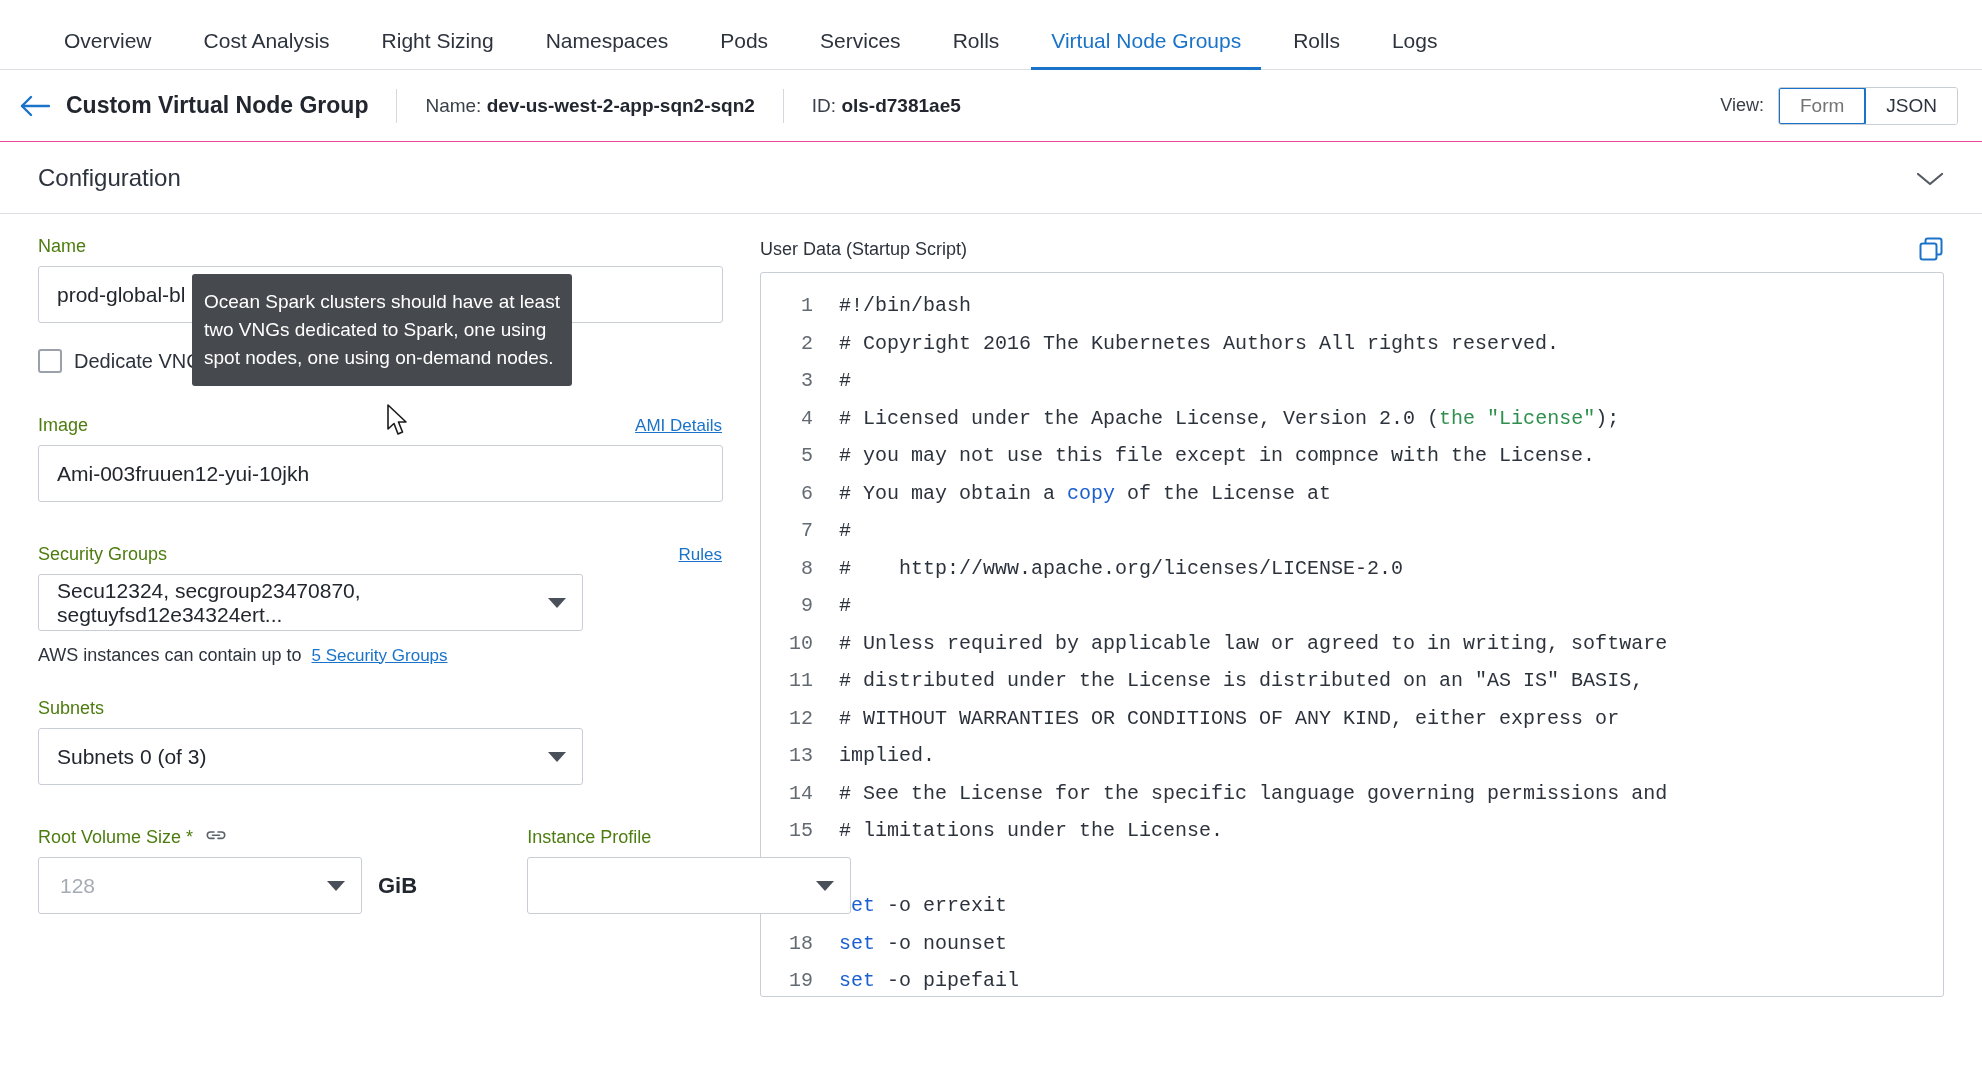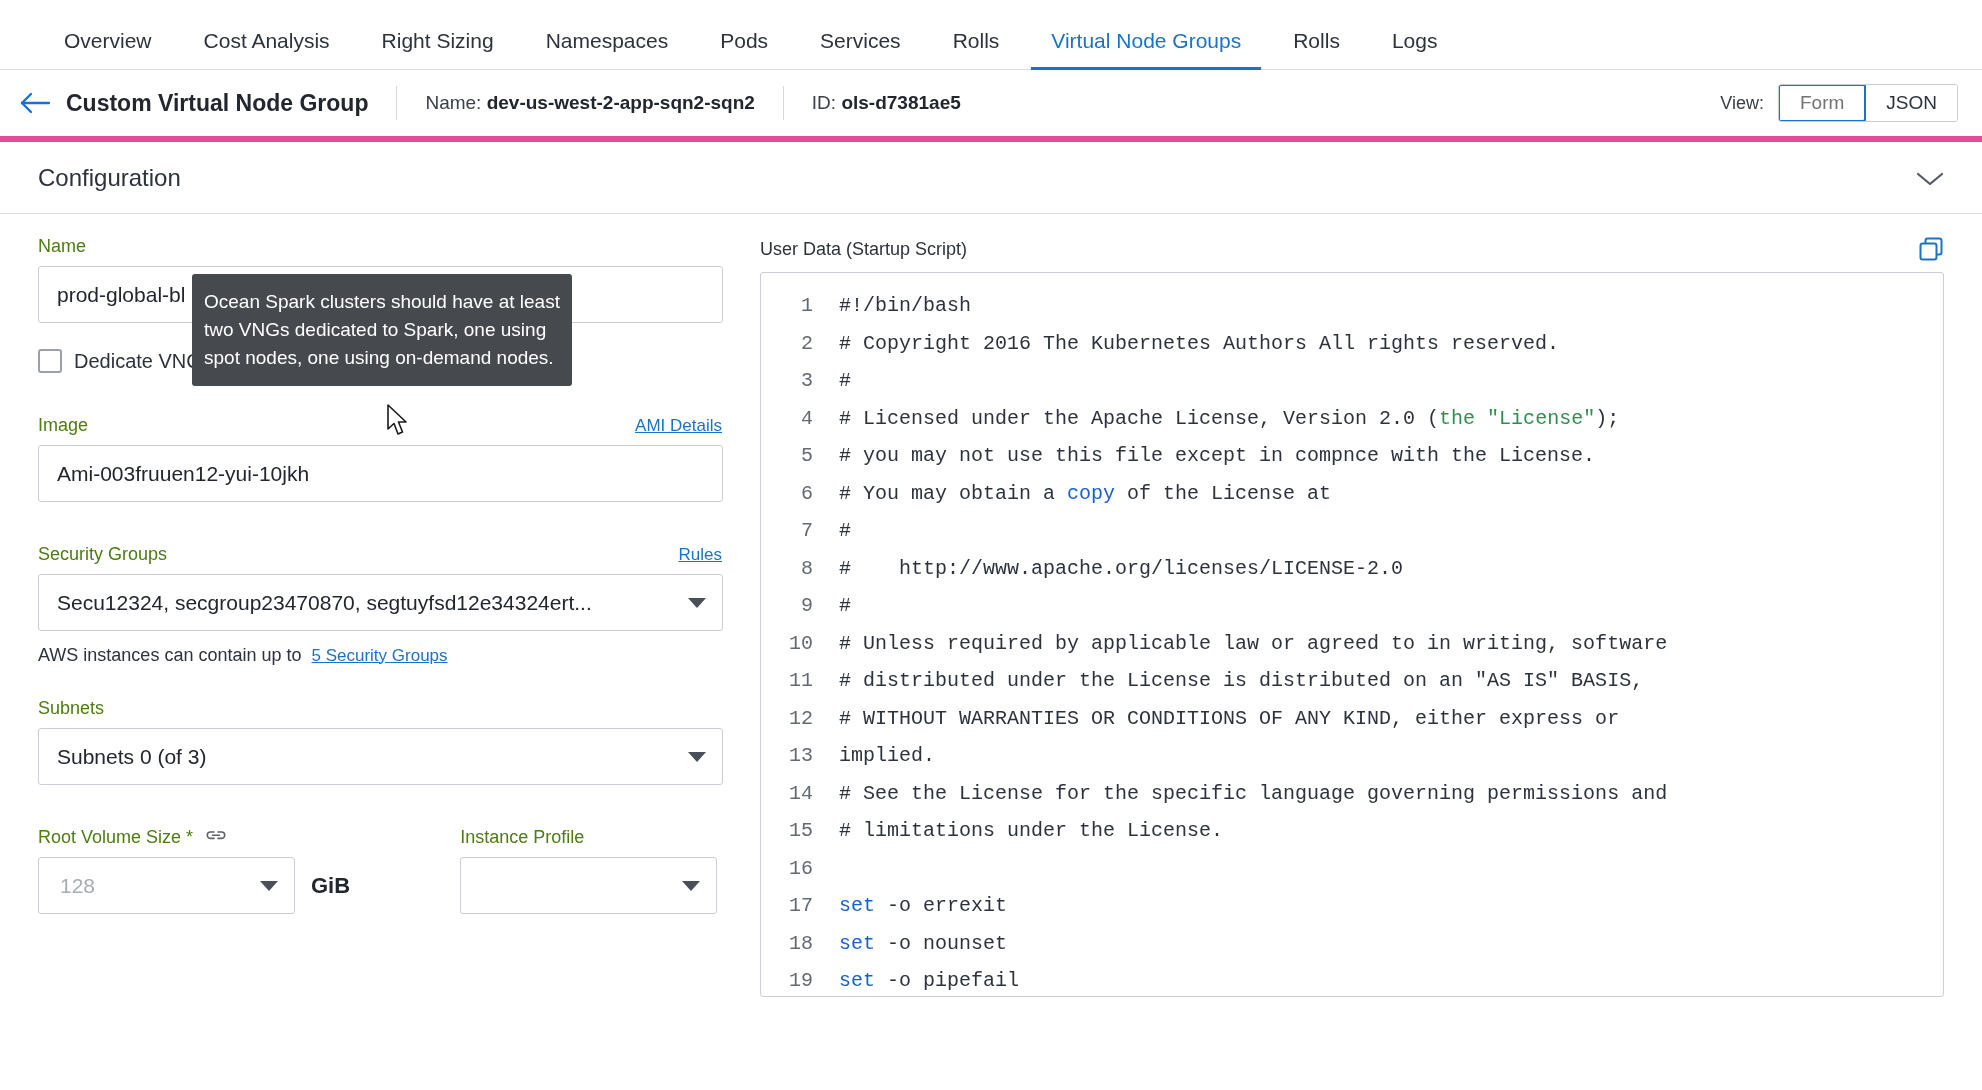--- a/index.html
+++ b/index.html
@@ -39,21 +39,21 @@
     height: 3px;
     background: #1a73c8;
   }
 
   
   .header {
     display: flex;
     align-items: center;
     height: 72px;
     padding: 0 24px 0 18px;
-    border-bottom: 6px solid #ec4899;
+    border-bottom: 1px solid #ec4899;
   }
   .back-arrow {
     width: 34px; height: 34px;
     display: flex; align-items: center; justify-content: center;
     color: #1a73c8;
     font-size: 30px;
     cursor: pointer;
     margin-right: 14px;
   }
   .page-title {
@@ -153,21 +153,21 @@
     border: 1px solid #c9ced6;
     border-radius: 3px;
     display: flex;
     align-items: center;
     padding: 0 18px;
     font-size: 21px;
     color: #22272f;
     background: #fff;
   }
   .select {
-    width: 685px;
+    width: 545px;
     height: 57px;
     border: 1px solid #c9ced6;
     border-radius: 3px;
     display: flex;
     align-items: center;
     padding: 0 16px 0 18px;
     font-size: 21px;
     color: #22272f;
     background: #fff;
     cursor: pointer;
@@ -235,21 +235,21 @@
     left: 386px;
     top: 168px;
     z-index: 50;
   }
 
   .two-col {
     display: flex;
     gap: 110px;
   }
   .col-narrow .input,
-  .col-narrow .select { width: 257px; padding-left: 21px; }
+  .col-narrow .select { width: 324px; padding-left: 21px; }
   .unit {
     font-size: 22px;
     font-weight: bold;
     color: #22272f;
     margin-left: 16px;
     align-self: center;
   }
   .link-icon {
     display: inline-block;
     margin-left: 8px;

